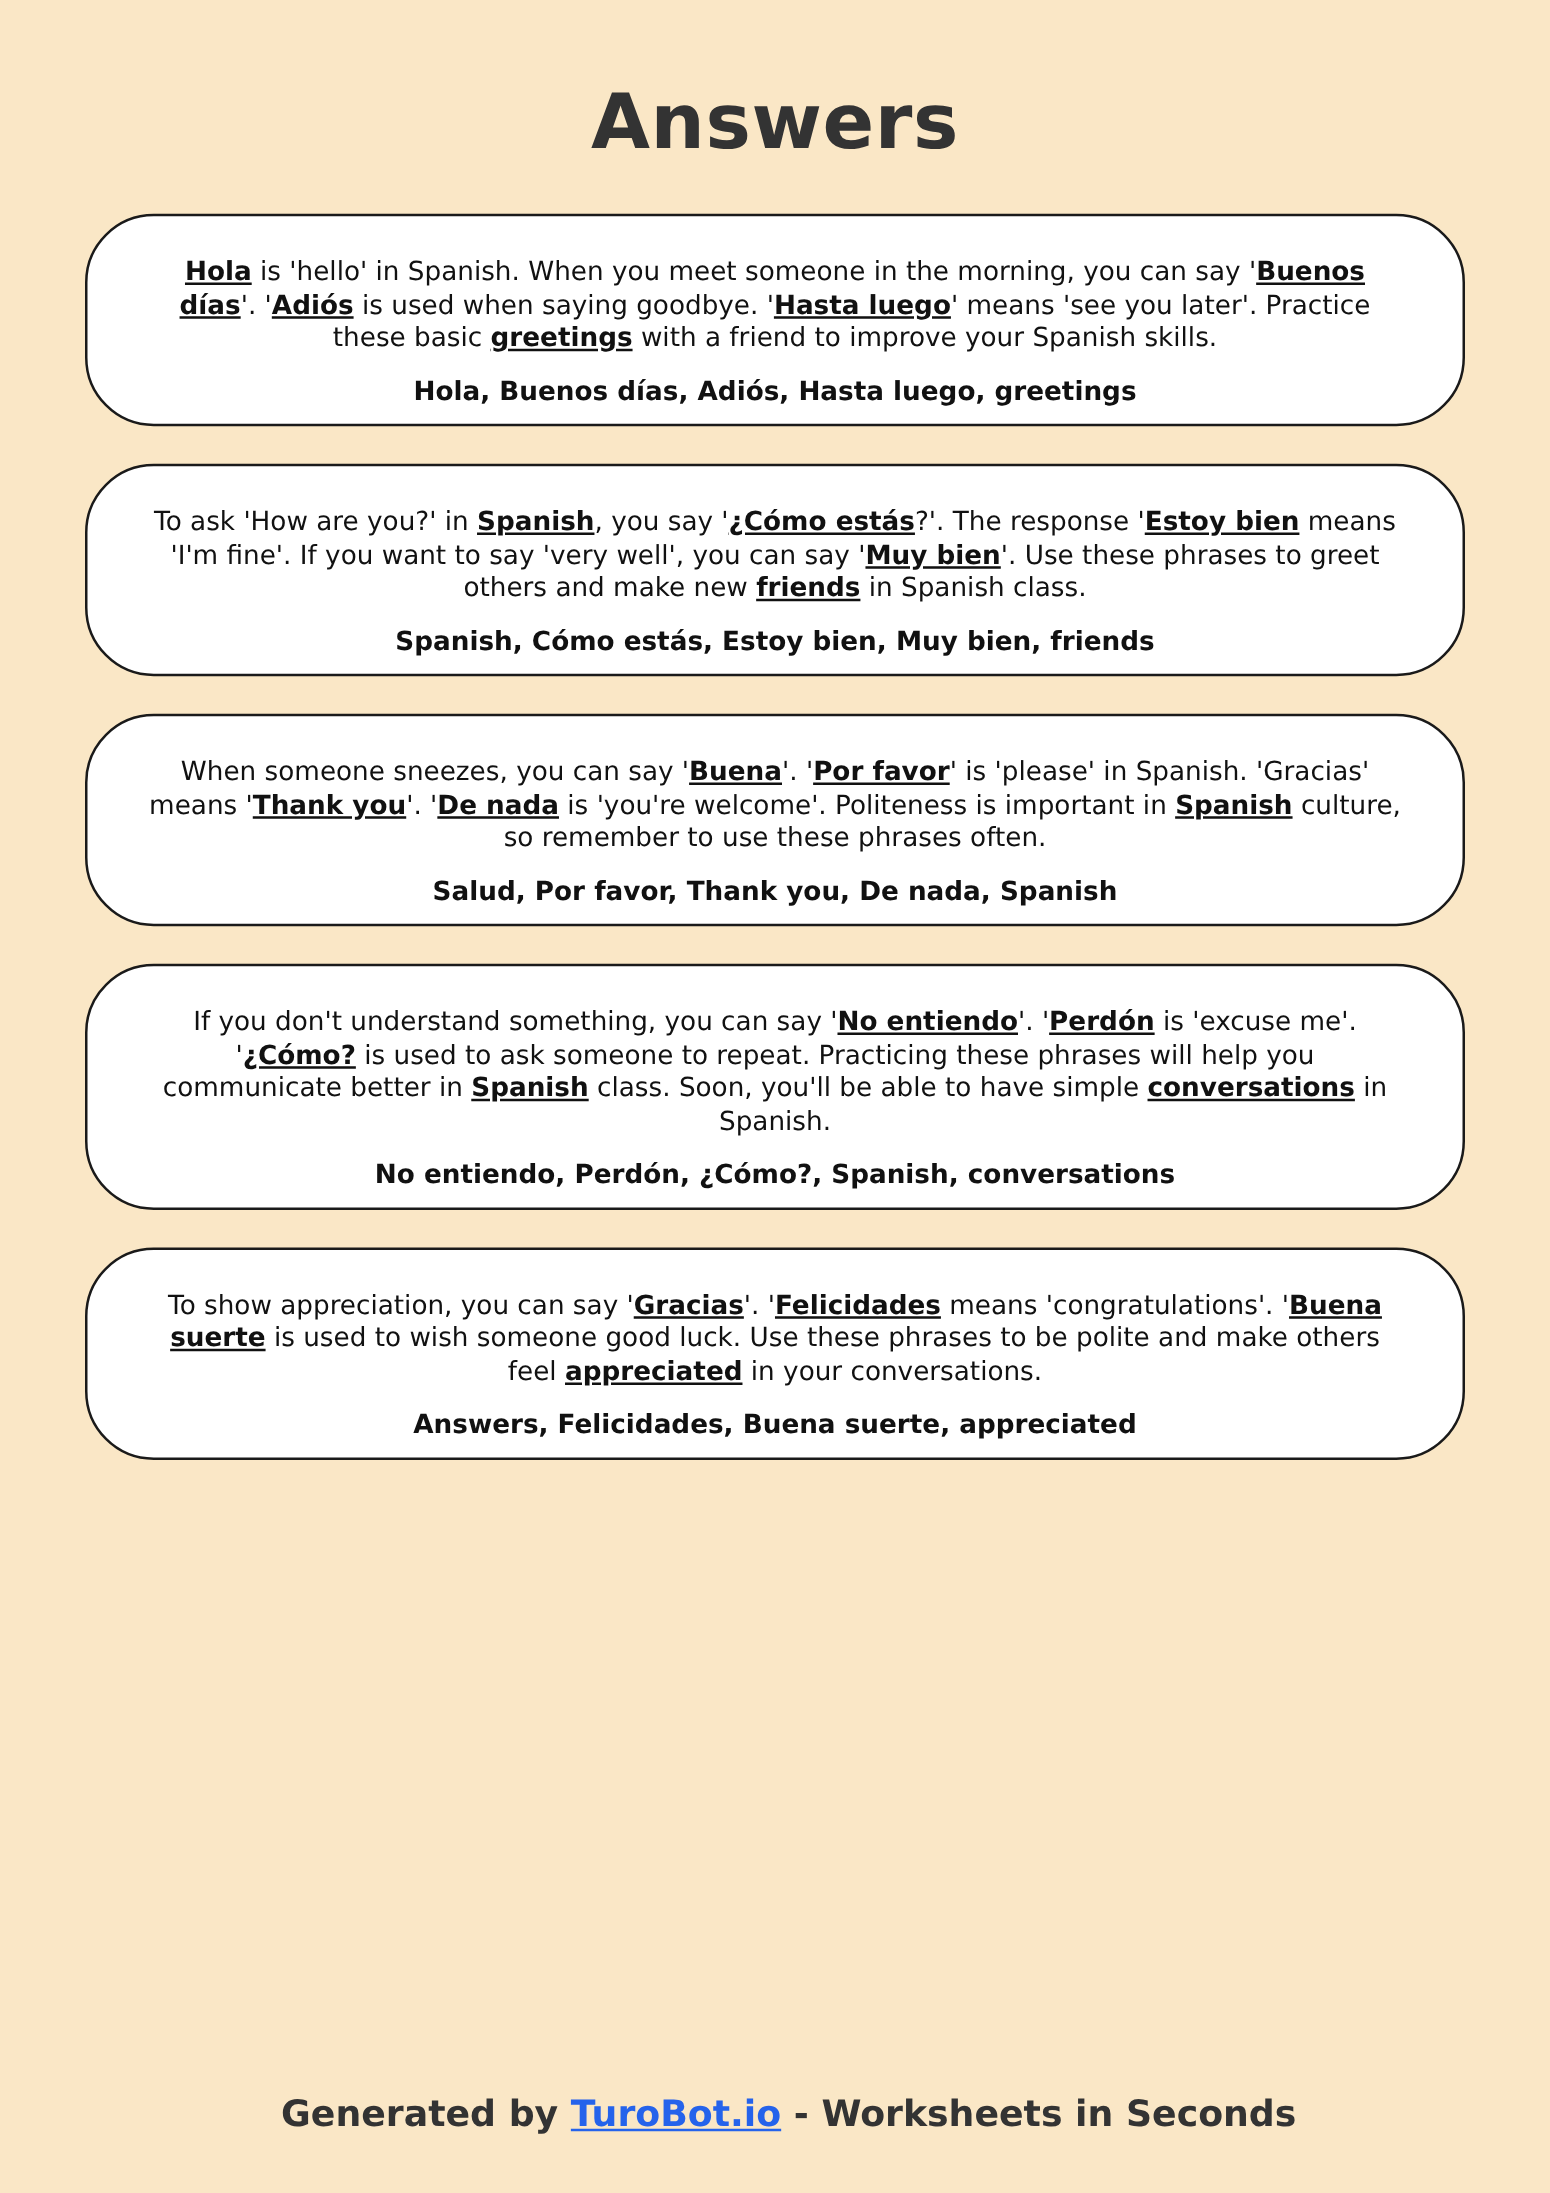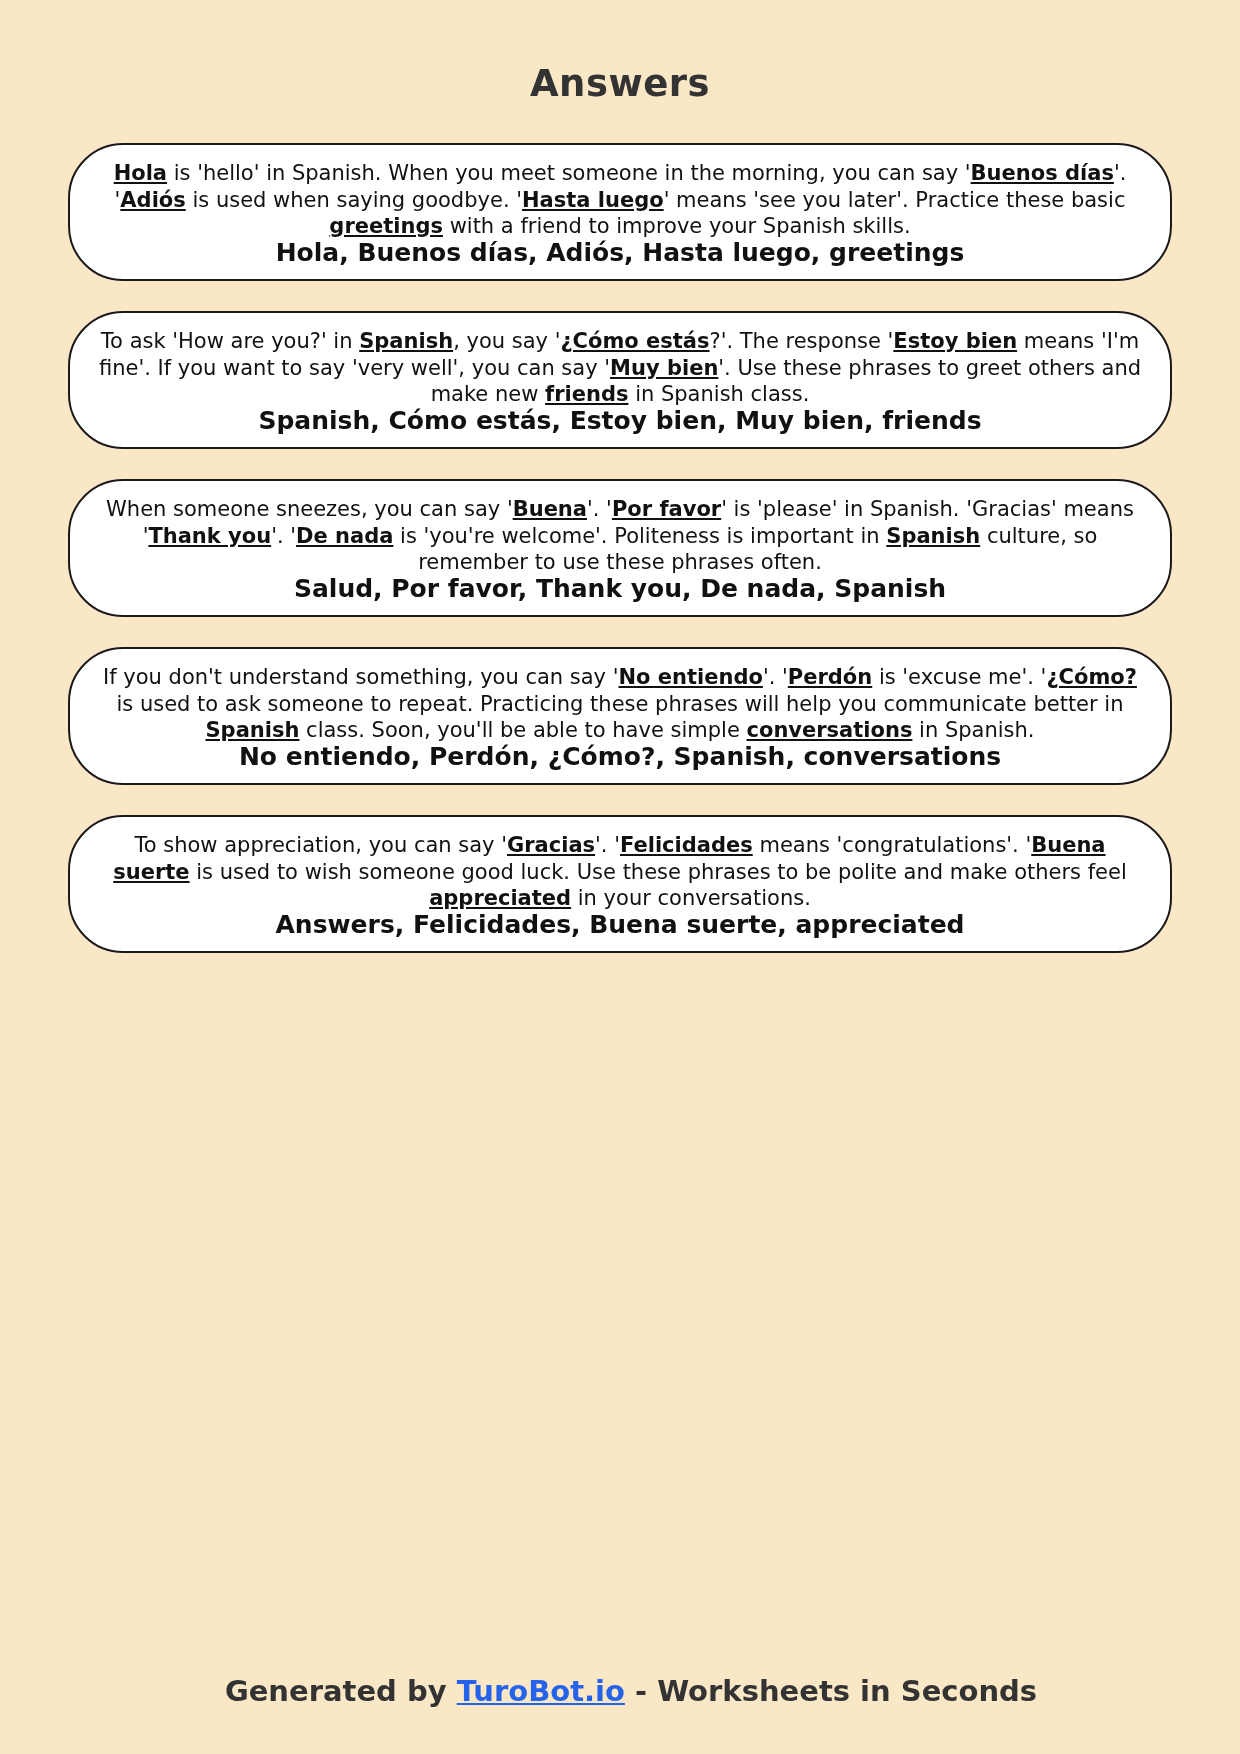--- a/index.html
+++ b/index.html
@@ -11,53 +11,53 @@
     height: 1754px;
     background: #FAE7C6;
     font-family: "DejaVu Sans", sans-serif;
     position: relative;
     color: #111111;
   }
   .page-title {
     margin: 0;
     padding-top: 62px;
     text-align: center;
-    font-size: 37px;
+    font-size: 61px;
     font-weight: bold;
     color: #333333;
     letter-spacing: 0.5px;
   }
   .boxes {
     width: 1104px;
     margin: 38px auto 0 auto;
     display: flex;
     flex-direction: column;
     gap: 30px;
   }
   .answer-box {
     background: #ffffff;
     border: 2px solid #1a1a1a;
     border-radius: 55px;
     padding: 15px 28px 13px 28px;
     text-align: center;
     box-sizing: border-box;
   }
   .box-text {
-    margin: 0;
+    margin: 16px;
     font-size: 21px;
     line-height: 26.5px;
     color: #111111;
   }
   .kw {
     font-weight: bold;
     text-decoration: underline;
   }
   .box-answer {
     margin: 0;
-    font-size: 25px;
+    font-size: 21px;
     line-height: 26.5px;
     font-weight: bold;
     color: #111111;
   }
   .footer {
     position: absolute;
     left: 11px;
     bottom: 46px;
     width: 100%;
     text-align: center;

